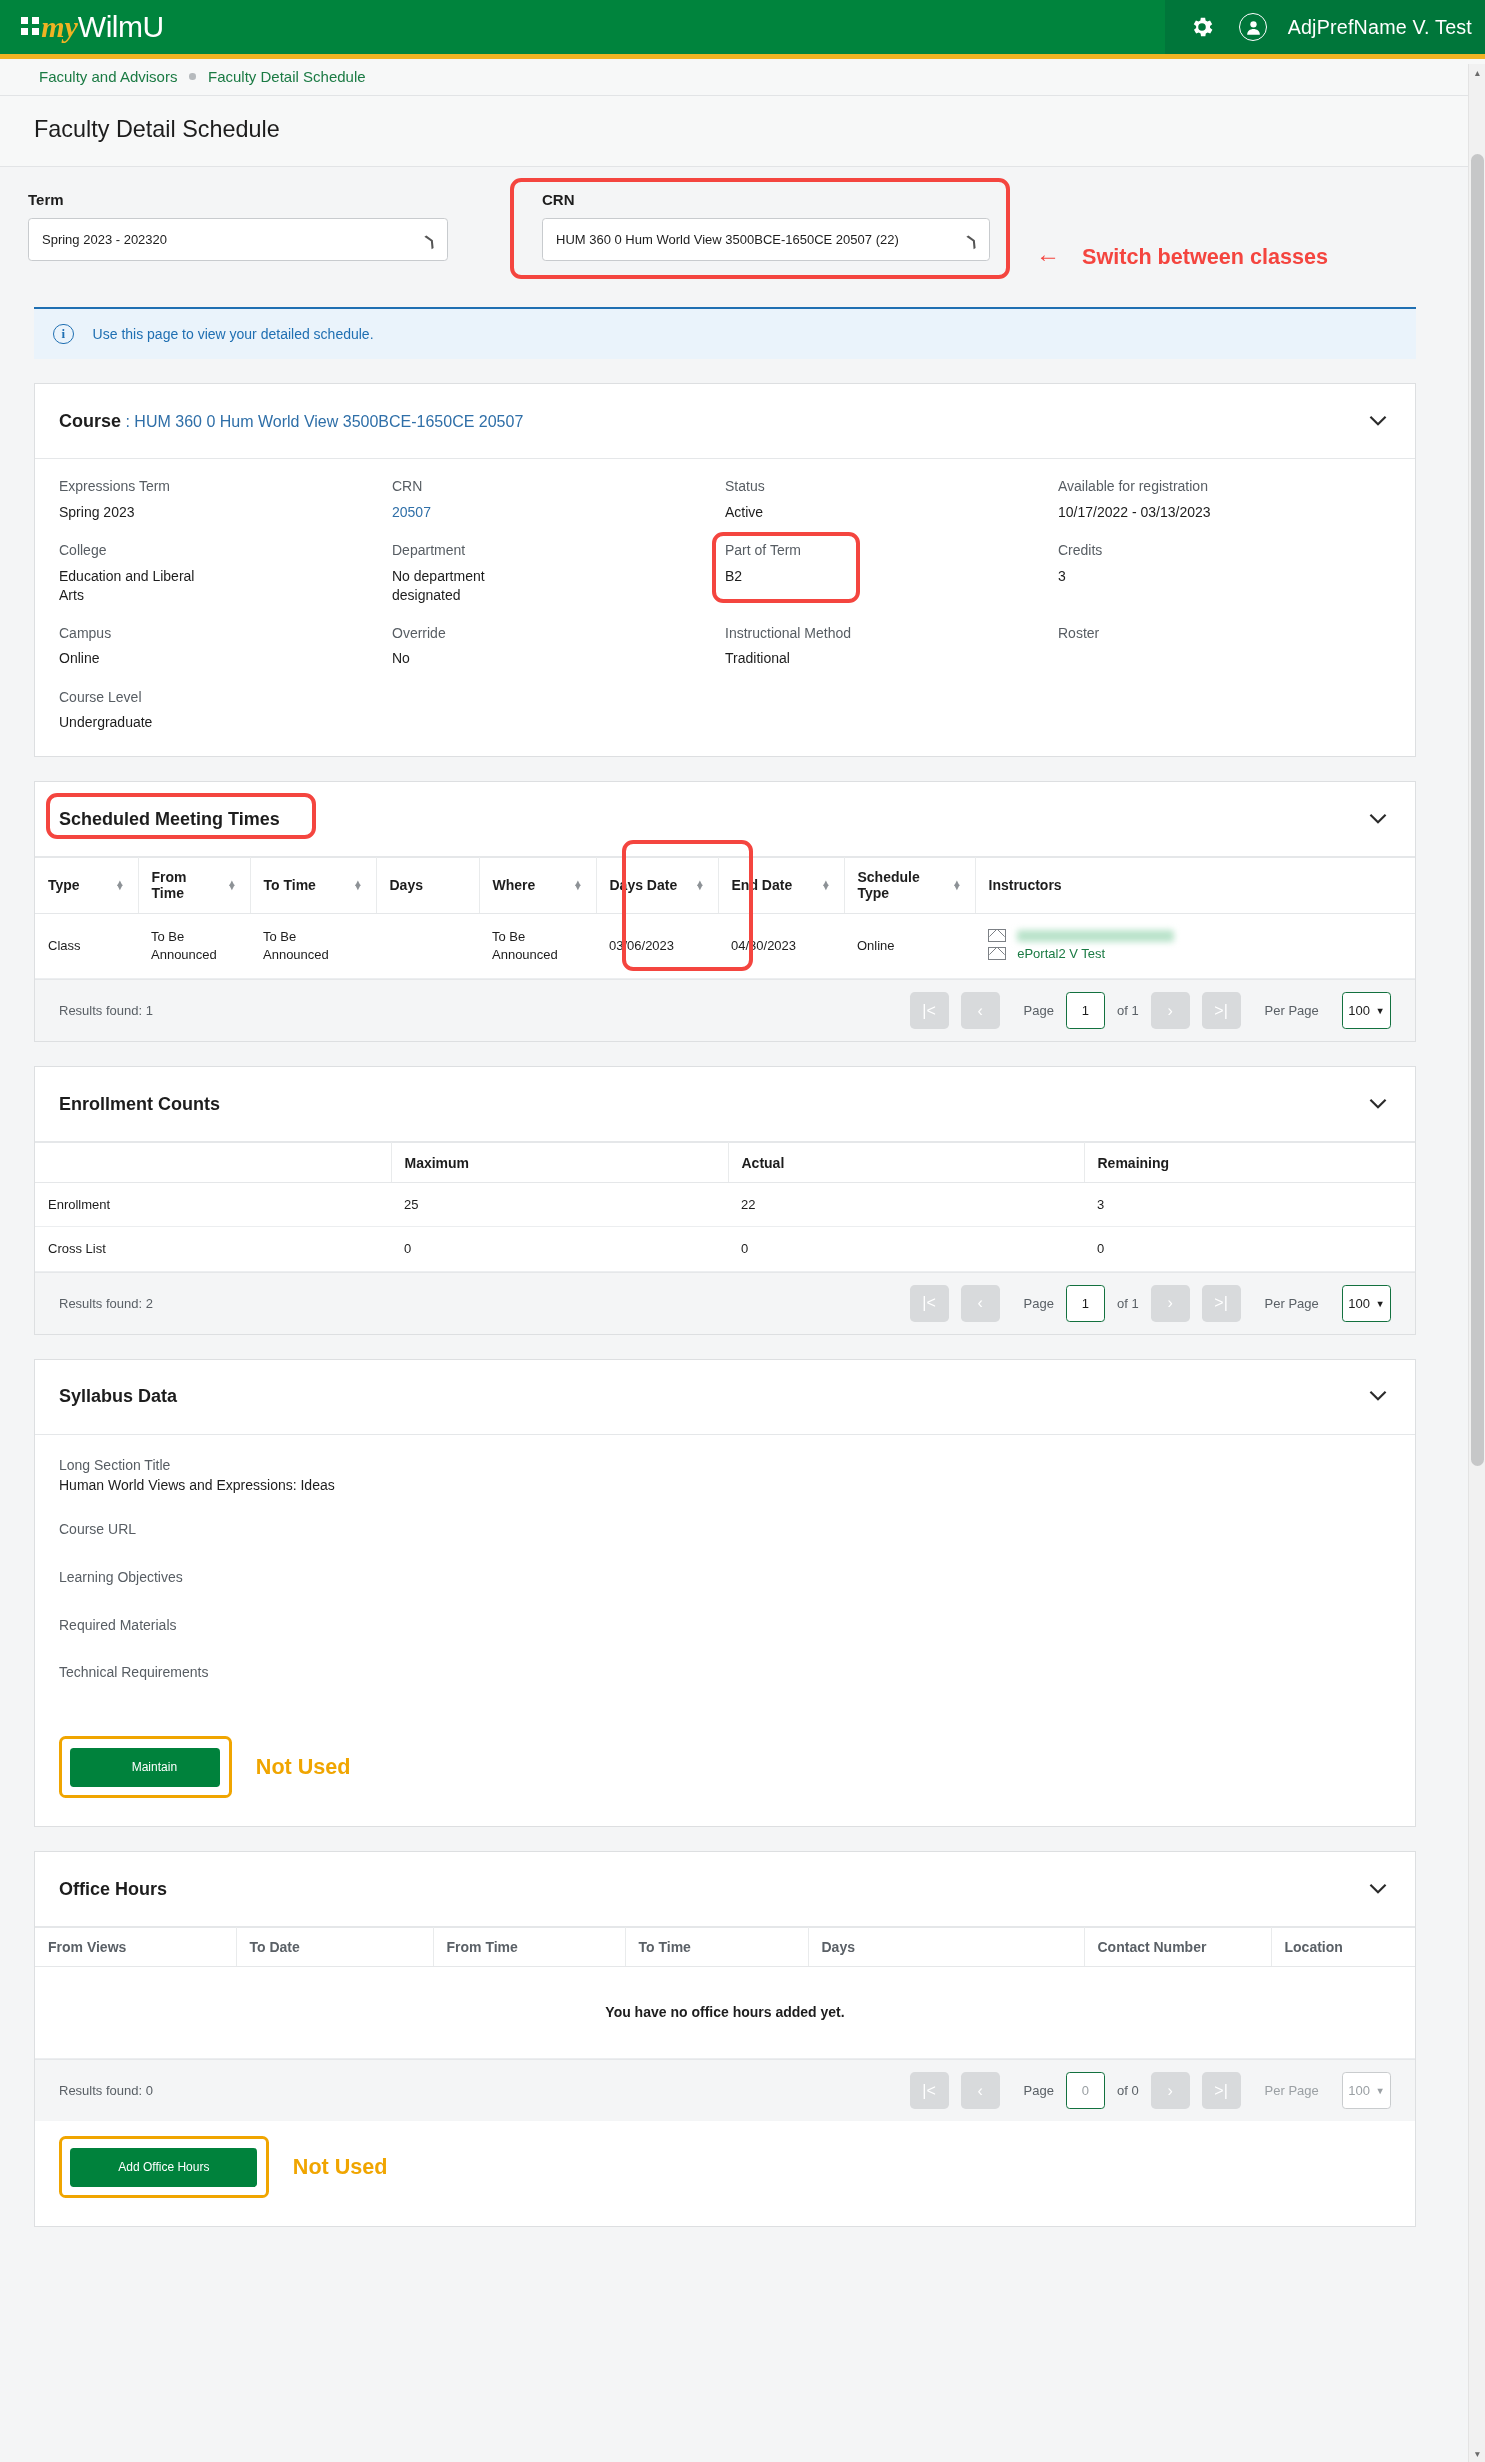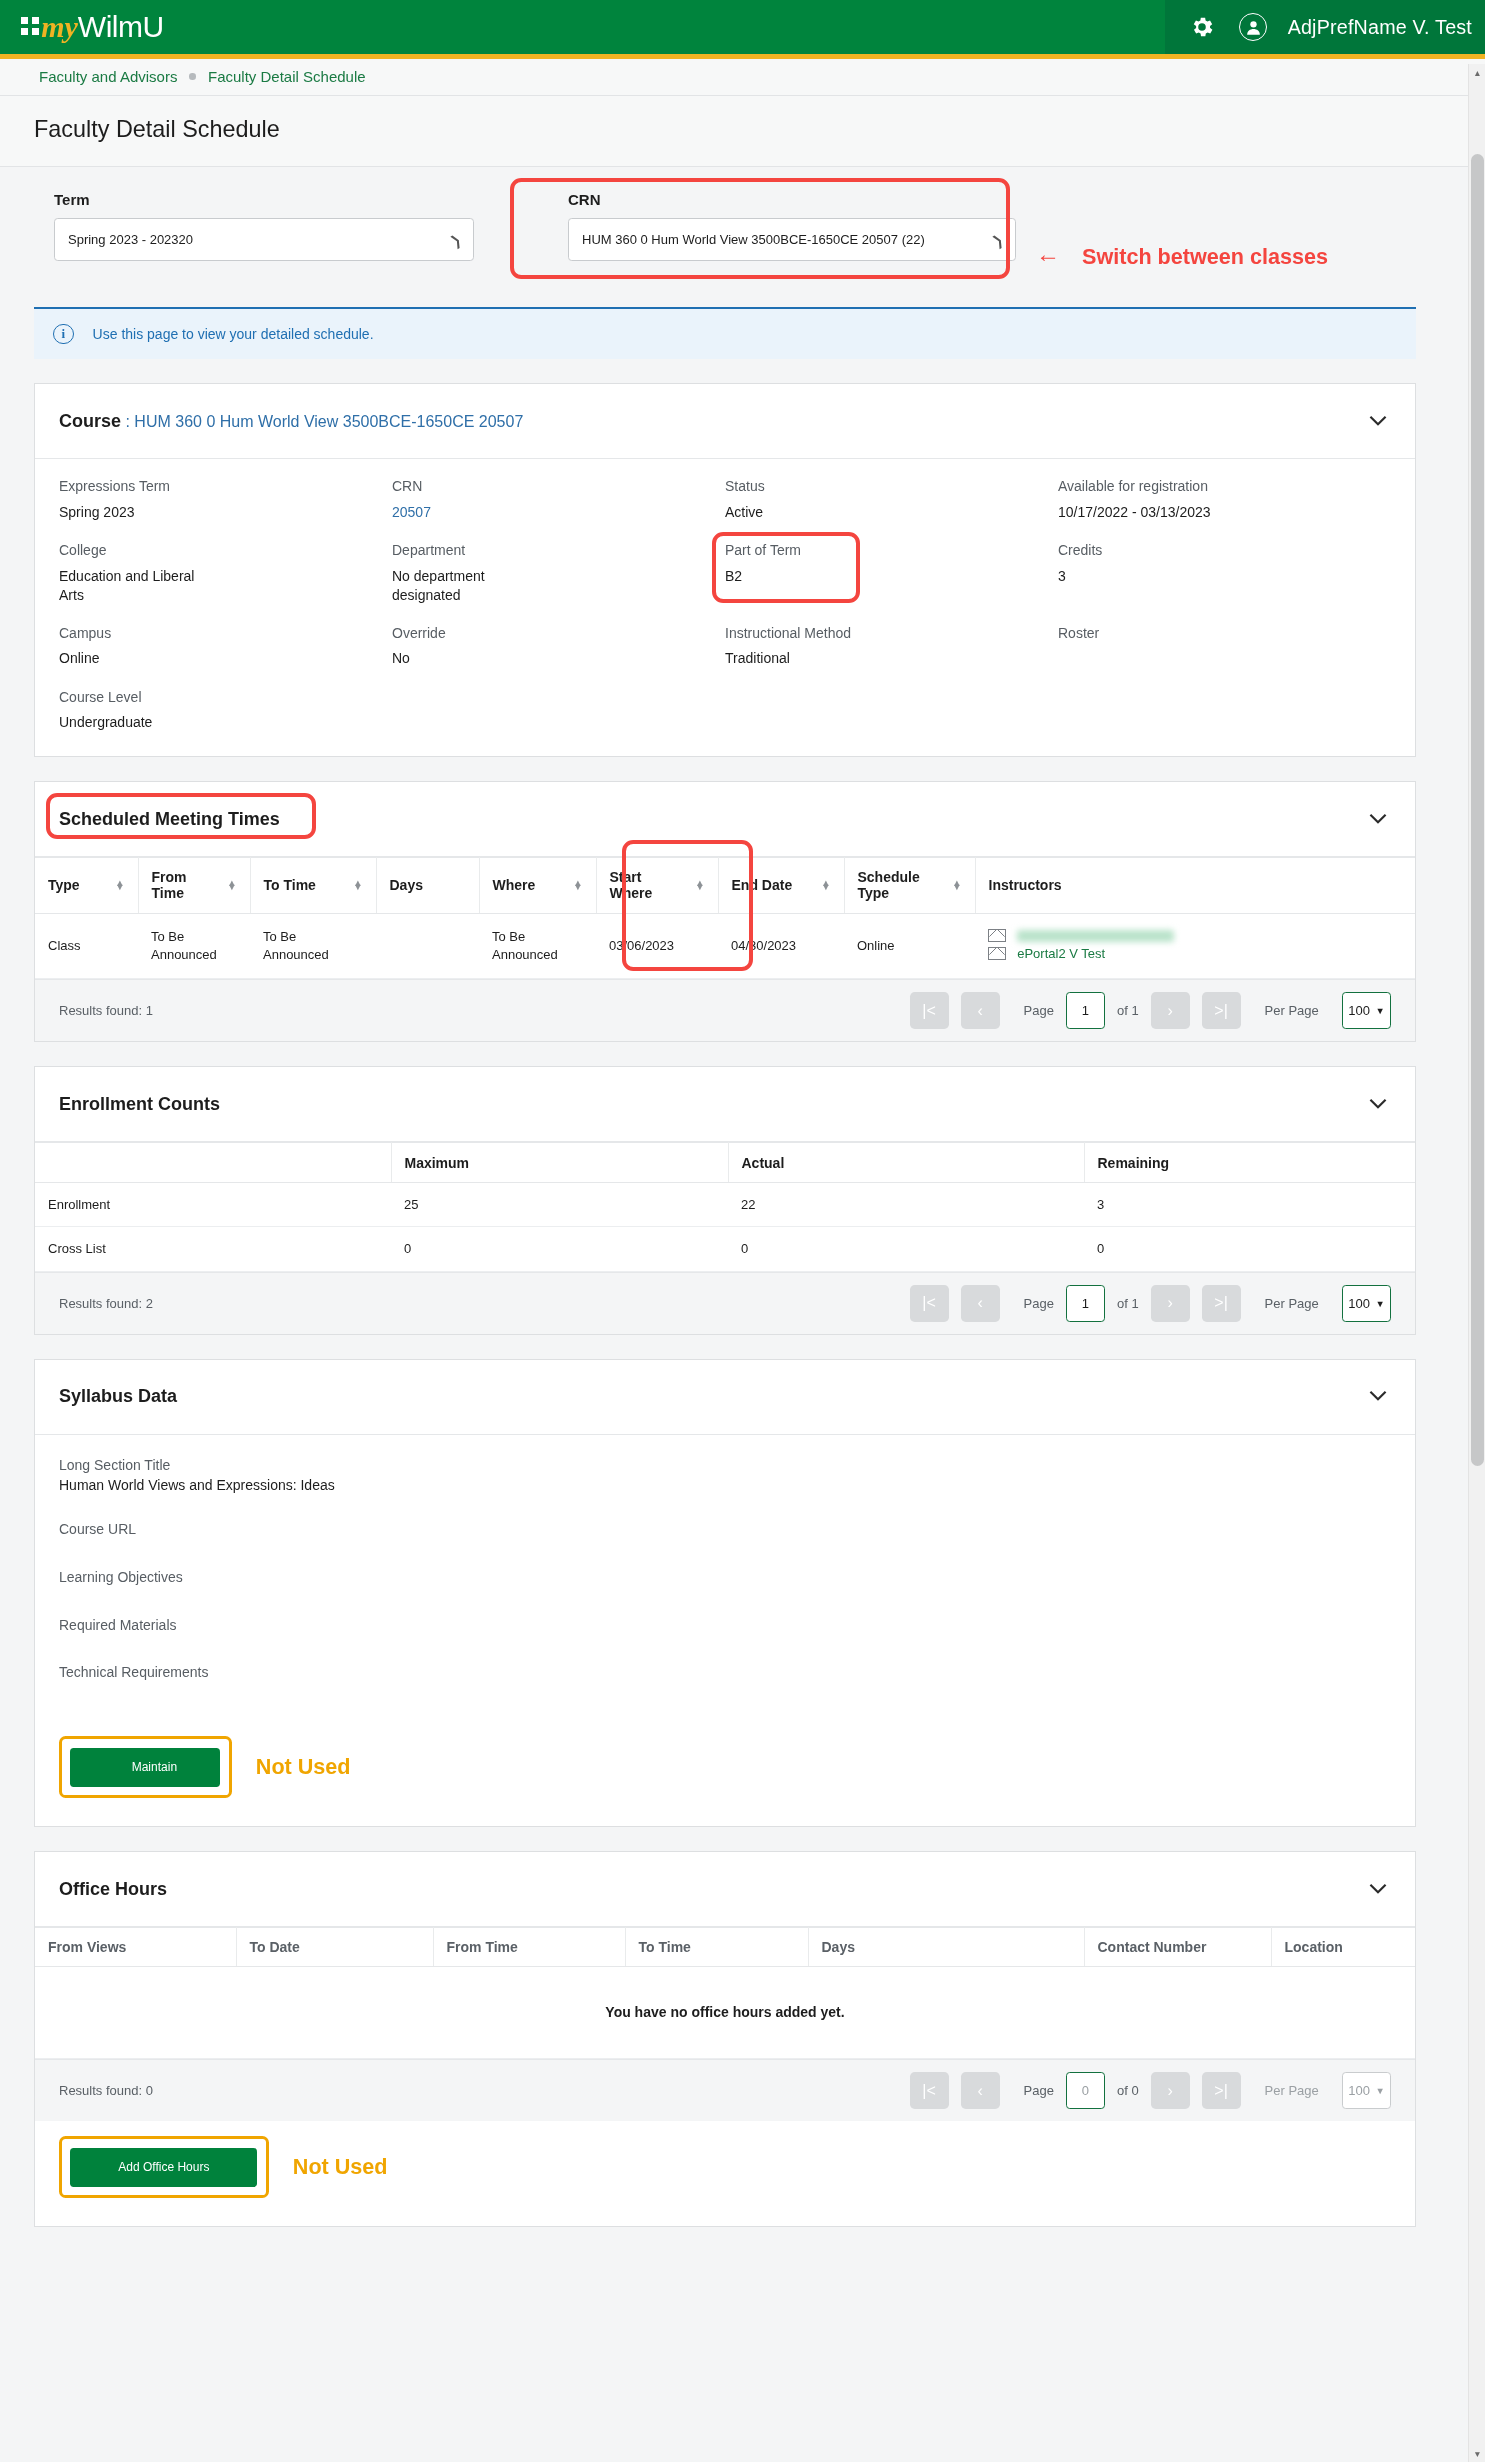--- a/index.html
+++ b/index.html
@@ -42,21 +42,21 @@
   .crumbbar { height:37px; background:#f7f8f8; border-bottom:0.9px solid #e2e4e6;
      display:flex; align-items:center; padding-left:39px; margin-top:4.7px; }
   .crumbbar a { color:#1a7a43; text-decoration:none; font-size:15px; }
   .crumb-sep { width:6.6px; height:6.6px; border-radius:50%; background:#b6babd; margin:0 12px; display:inline-block; }
 
   
   .pagetitle-wrap { background:#f7f8f8; border-bottom:0.9px solid #e2e4e6; padding:20.6px 0 22.5px 34px; }
   .pagetitle { font-size:23.4px; font-weight:400; color:#1d1d1d; }
 
   
-  .selectrow { display:flex; padding:24px 0 0 54px; background:#f4f5f6; position:relative; height:114px; }
+  .selectrow { display:flex; padding:24px 0 0 28px; background:#f4f5f6; position:relative; height:114px; }
   .field { display:flex; flex-direction:column; }
   .field-label { font-size:15px; font-weight:700; color:#1d1d1d; margin-bottom:10.3px; }
   .select {
     width:420px; height:43px; background:#fff; border:0.9px solid #c8cbce; border-radius:3.7px;
     display:flex; align-items:center; padding:0 13px; font-size:13px; color:#1d1d1d; position:relative;
   }
   .select .caret { margin-left:auto; font-size:10.3px; color:#555; transform:rotate(-30deg) scaleY(1.4);}
   .field.crn { margin-left:94px; }
   .field.crn .select { width:448px; }
   .redbox {
@@ -330,21 +330,21 @@
                 </div>
               </th>
             <th style="width:117px;">
                 <div class="th-inner">
                   <span>Where</span>
                   <span class="sorter">▲<br>▼</span>
                 </div>
               </th>
             <th style="width:122px;">
                 <div class="th-inner">
-                  <span>Start Where</span>
+                  <span>Days Date</span>
                   <span class="sorter">▲<br>▼</span>
                 </div>
               </th>
             <th style="width:126px;">
                 <div class="th-inner">
                   <span>End Date</span>
                   <span class="sorter">▲<br>▼</span>
                 </div>
               </th>
             <th style="width:131px;">

